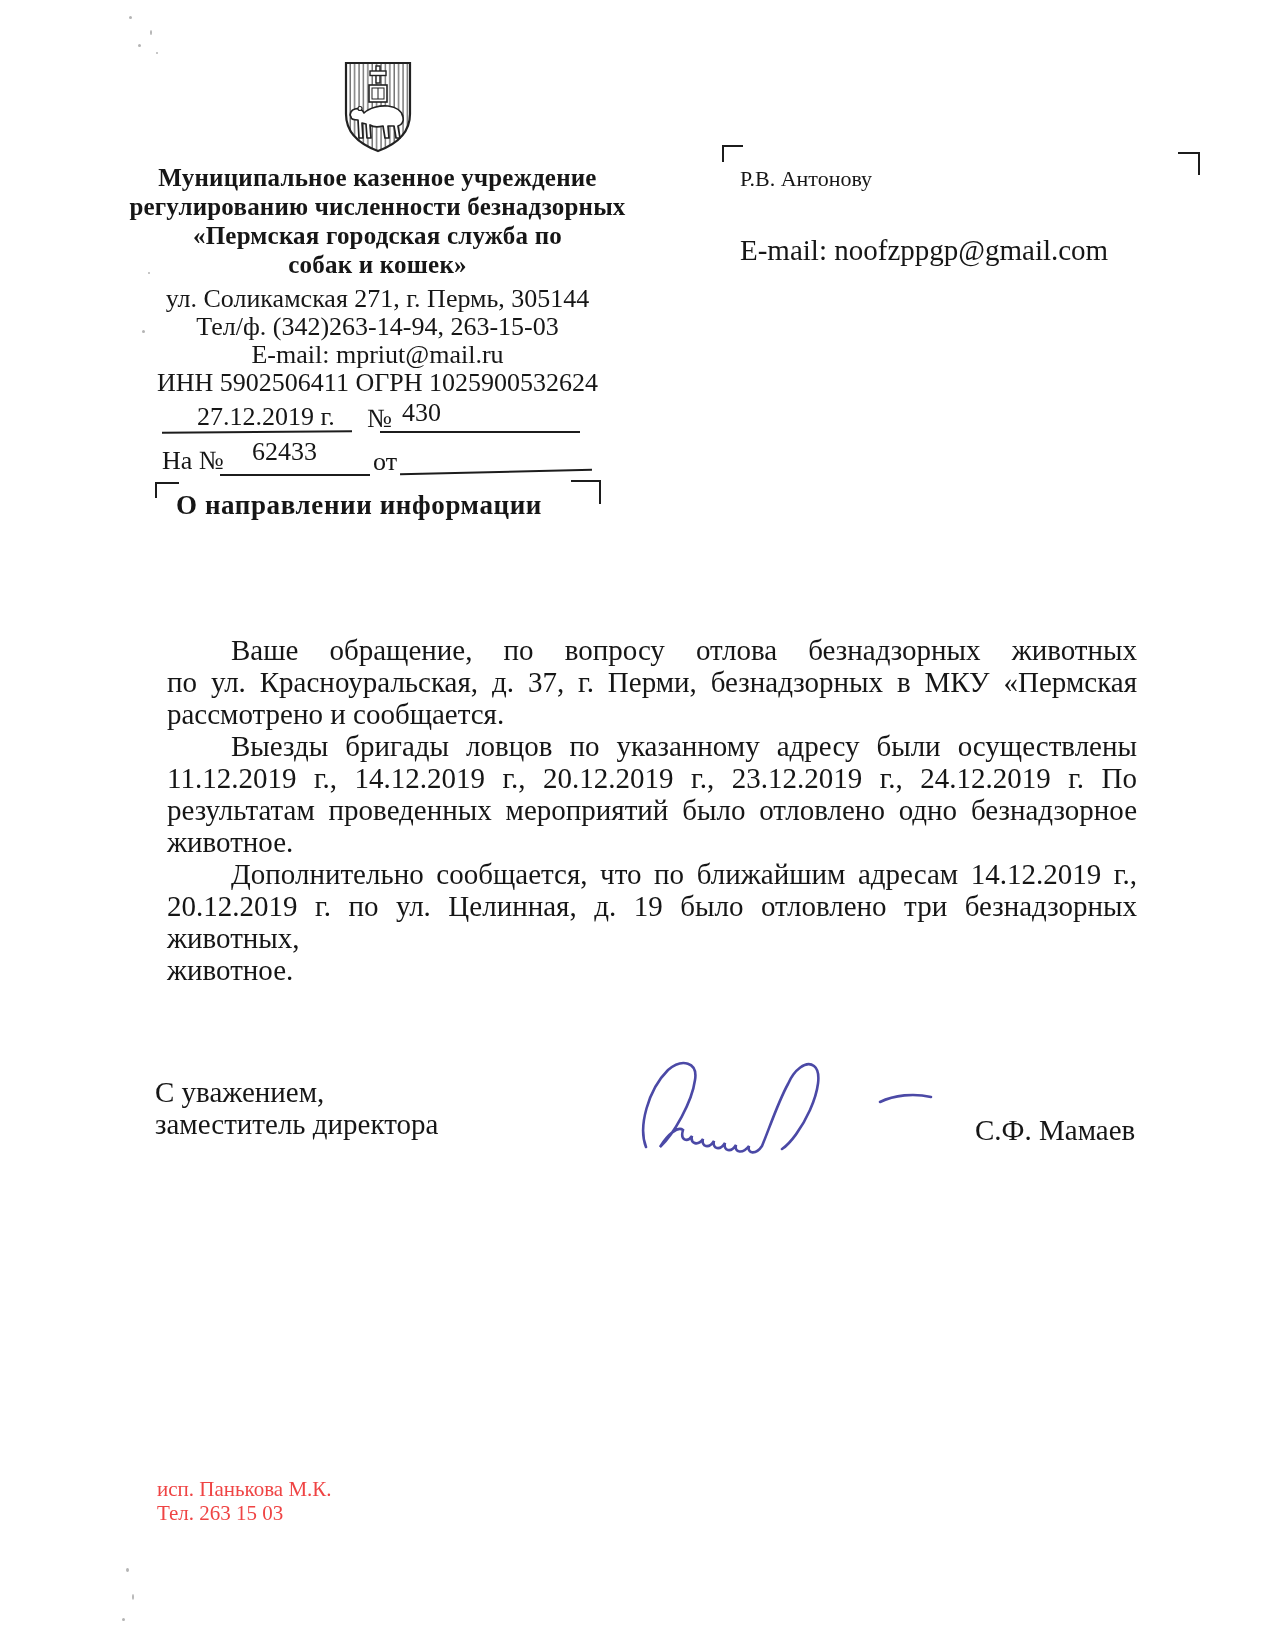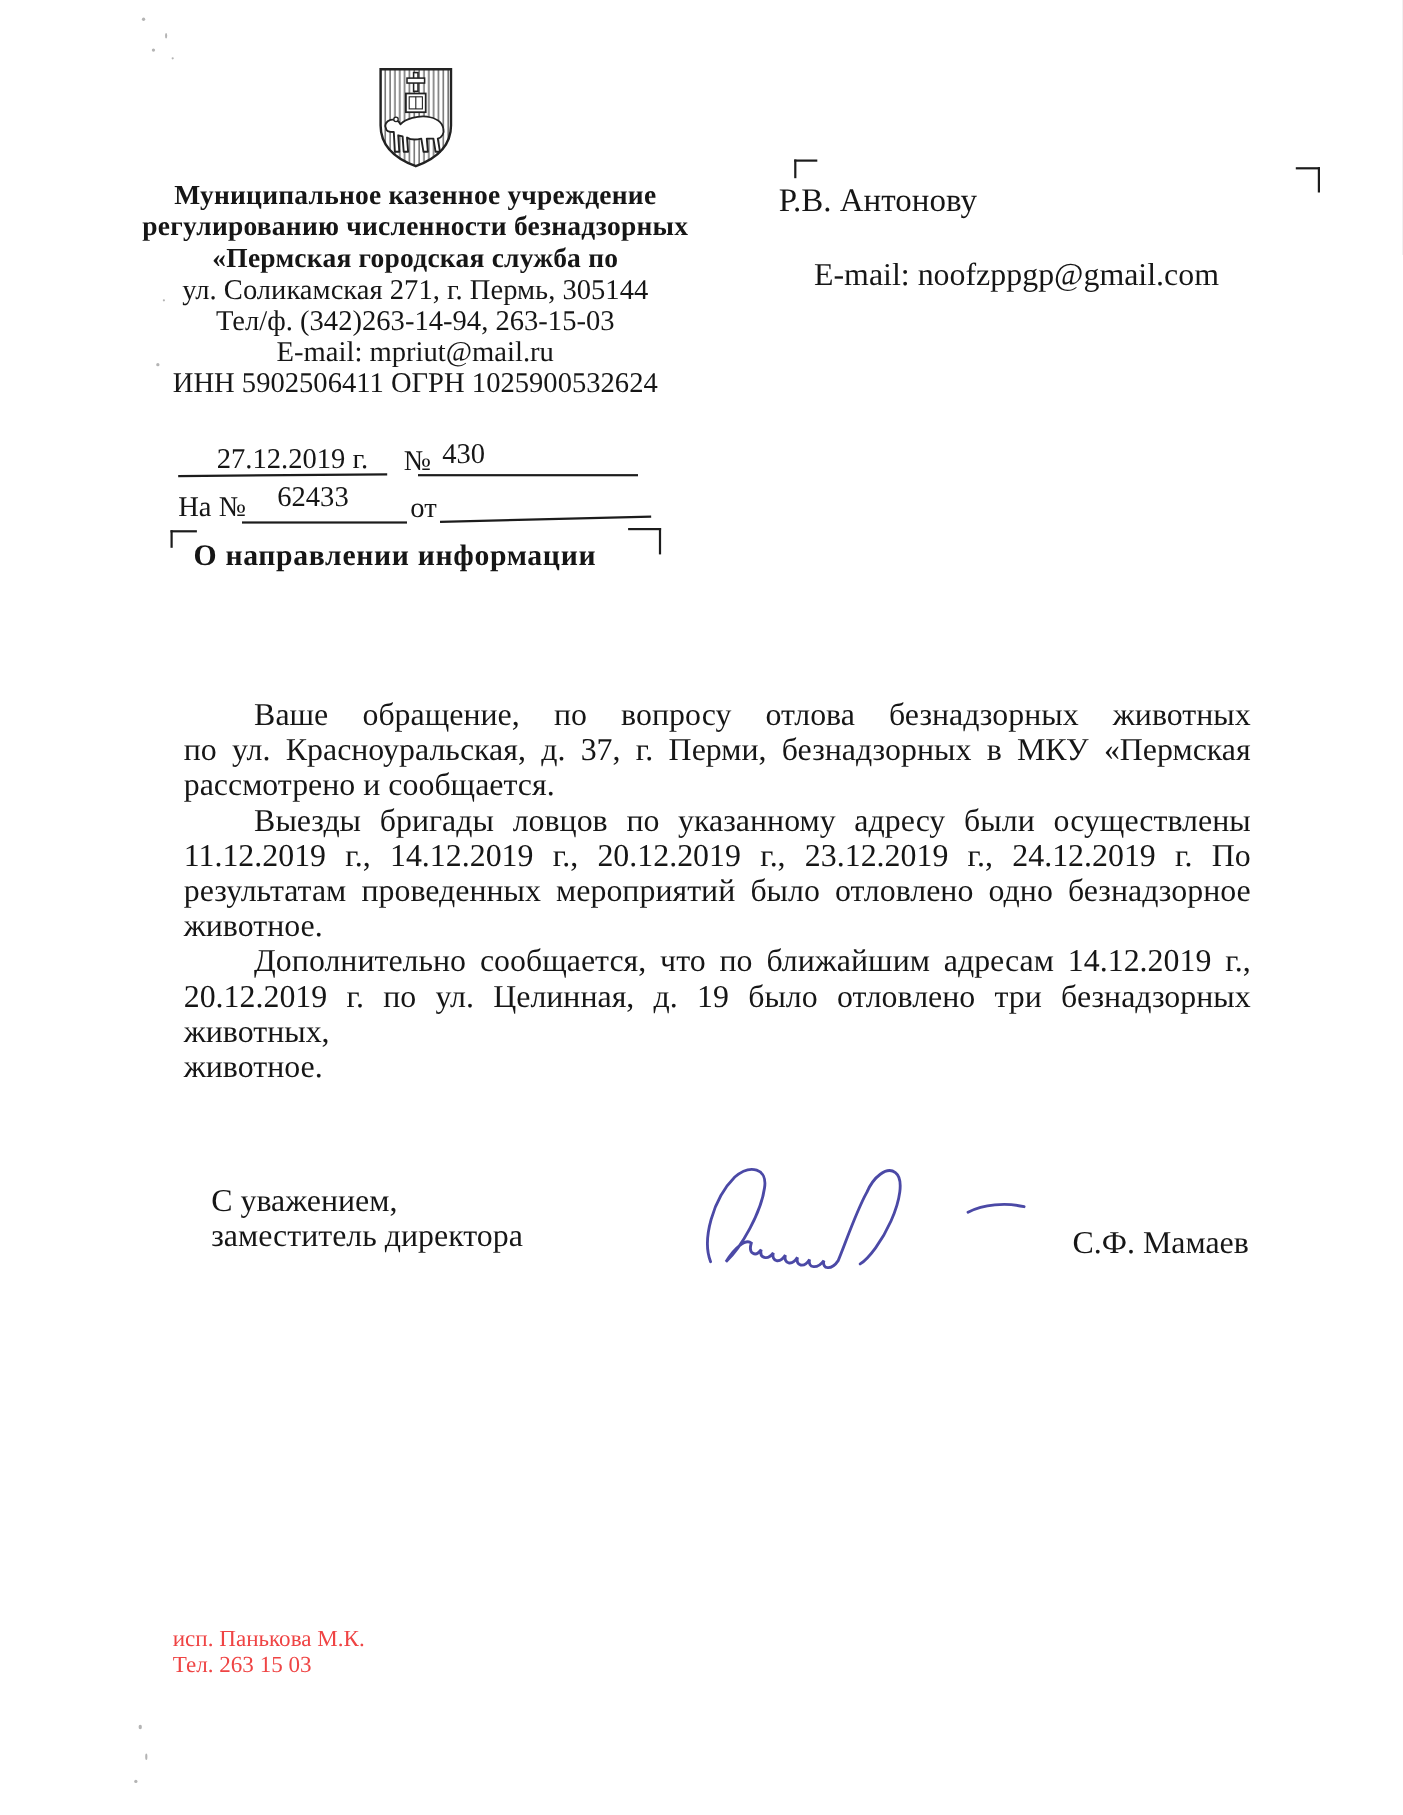--- a/index.html
+++ b/index.html
@@ -28,34 +28,34 @@
 
   .subject{
     position:absolute; left:176px; top:490px;
     font-size:27px; font-weight:bold; letter-spacing:0.6px; white-space:nowrap;
   }
   .corner{position:absolute;}
   .corner.tl{border-top:2px solid #1c1c1c; border-left:2px solid #1c1c1c;}
   .corner.tr{border-top:2px solid #1c1c1c; border-right:2px solid #1c1c1c;}
 
   
-  .recipient-name{position:absolute; left:708px; top:166px; font-size:30px; white-space:nowrap;}
+  .recipient-name{position:absolute; left:740px; top:166px; font-size:22px; white-space:nowrap;}
   .recipient-email{position:absolute; left:740px; top:234px; font-size:29px; white-space:nowrap;}
 
   
   .body-block{
     position:absolute; left:167px; top:634px; width:970px;
     font-size:29px; line-height:32px;
   }
   .bline{text-align:justify; text-align-last:justify; white-space:normal;}
   .bline.first{text-indent:64px;}
   .bline.last{text-align:left; text-align-last:left;}
 
   
-  .closing{position:absolute; left:155px; font-size:29px; line-height:33px; white-space:nowrap;margin-left:37px;}
+  .closing{position:absolute; left:155px; font-size:29px; line-height:33px; white-space:nowrap;}
   .signer-name{position:absolute; left:975px; top:1114px; font-size:29px; white-space:nowrap;}
 
   
   .footer{position:absolute; left:157px; top:1477px; font-size:21px; line-height:24px; color:#ef4444;}
 
   
   .speck{position:absolute; background:rgba(40,40,40,0.35); border-radius:50%;}
 </style>
 </head>
 <body>
@@ -98,20 +98,21 @@
                L26,65 L27,80 L23,80 L22,62
                C18,62 15,61 15,59 Z" fill="#ffffff" stroke="#222" stroke-width="1.7" stroke-linejoin="round"></path>
       <circle cx="24" cy="50.5" r="2" fill="#fff" stroke="#222" stroke-width="1.2"></circle>
     </g>
   </svg>
 
   <div class="letterhead">
     <div class="org-line">Муниципальное казенное учреждение</div>
     <div class="org-line">регулированию численности безнадзорных</div>
     <div class="org-line">«Пермская городская служба по</div>
+    <div class="org-line" style="margin-bottom:6px;">собак и кошек»</div>
     <div class="addr-line">ул. Соликамская 271, г. Пермь, 305144</div>
     <div class="addr-line">Тел/ф. (342)263-14-94, 263-15-03</div>
     <div class="addr-line">E-mail: mpriut@mail.ru</div>
     <div class="addr-line">ИНН 5902506411 ОГРН 1025900532624</div>
   </div>
 
   <div class="corner tl" style="left:722px;top:145px;width:19px;height:15px;"></div>
   <div class="corner tr" style="left:1178px;top:152px;width:20px;height:21px;"></div>
   <div class="recipient-name">Р.В. Антонову</div>
   <div class="recipient-email">E-mail: noofzppgp@gmail.com</div>

